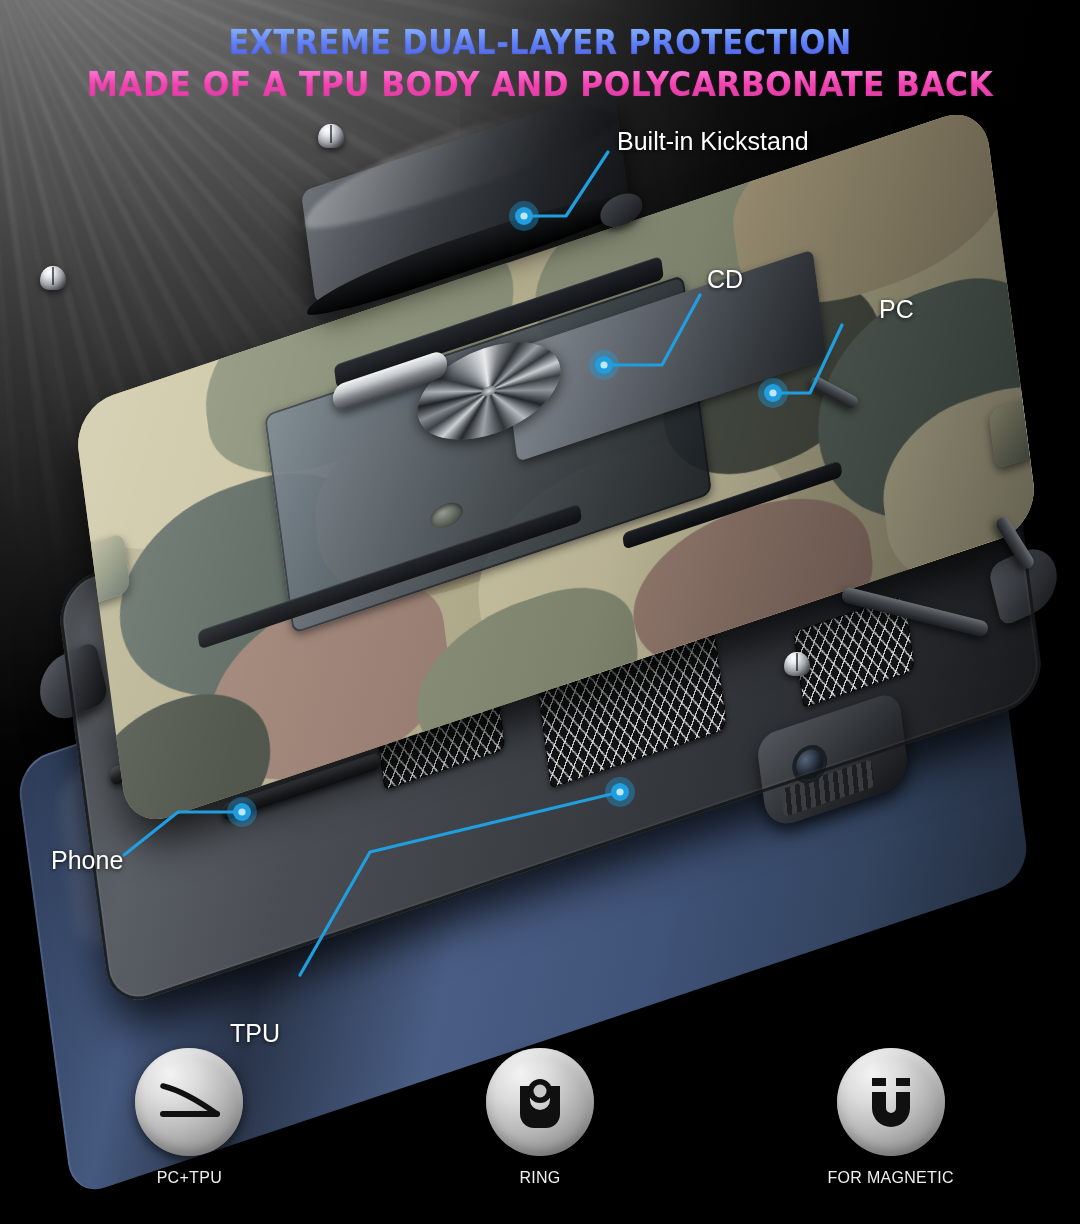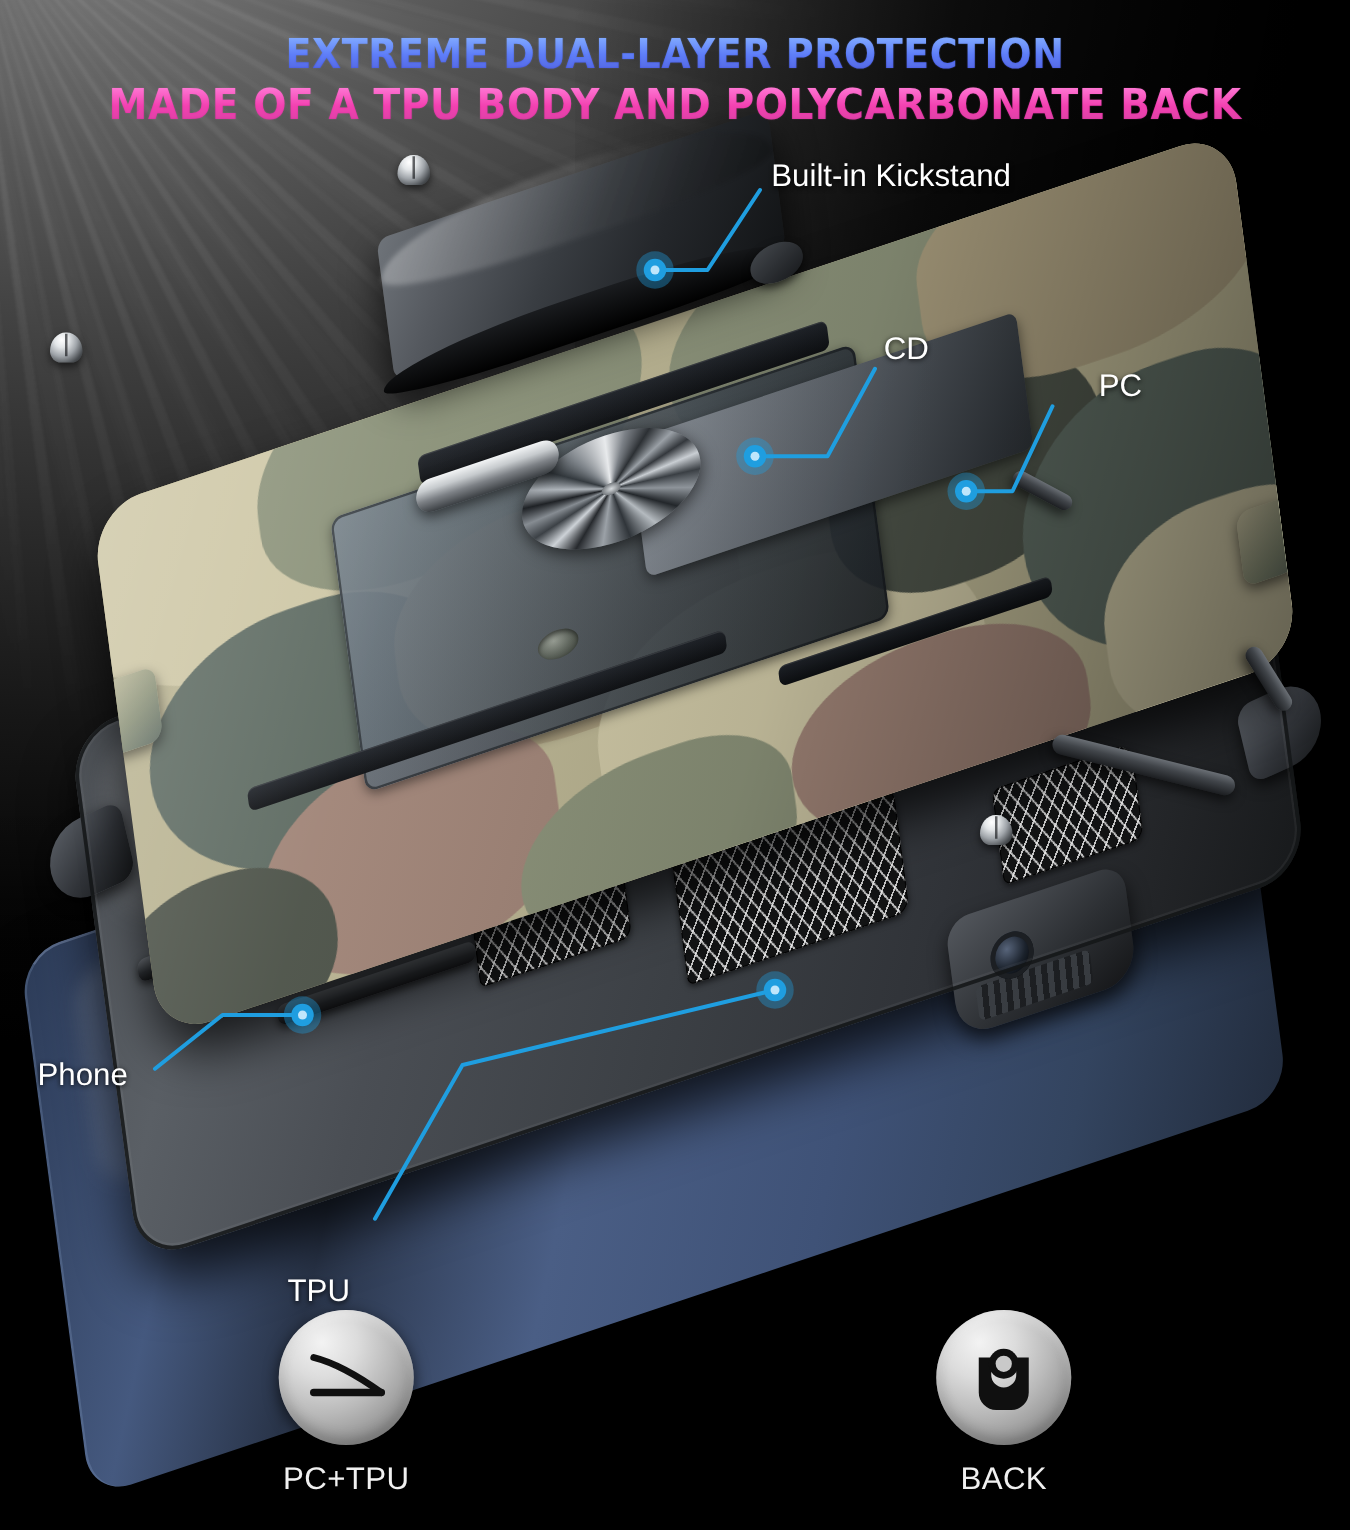--- a/index.html
+++ b/index.html
@@ -349,21 +349,21 @@
     background:radial-gradient(circle at 32% 24%, #f3f3f3 0%, #dcdcdc 26%, #b9b9b9 52%,
                #9a9a9a 72%, #7c7c7c 88%, #606060 100%);
     box-shadow:0 4px 12px rgba(0,0,0,.65), inset 0 -5px 10px rgba(0,0,0,.22),
                inset 0 4px 8px rgba(255,255,255,.45);
     display:flex; align-items:center; justify-content:center;
     position:relative;
   }
   .fe-circle svg { display:block; }
   .fe-label {
     margin-top:13px; color:#f0f0f0;
-    font-size:25px; letter-spacing:.3px; font-weight:400;
+    font-size:16px; letter-spacing:.3px; font-weight:400;
     font-family:"Liberation Sans", sans-serif;
     white-space:nowrap;
   }
 </style>
 </head>
 <body>
 
 <div id="stage">
 
   <div class="bg-base"></div>
@@ -488,21 +488,21 @@
       <g>
         <circle class="co-dot-outer" cx="620" cy="792" r="15"></circle>
         <circle class="co-dot-mid" cx="620" cy="792" r="9"></circle>
         <circle class="co-dot-core" cx="620" cy="792" r="3.6"></circle>
       </g>
     </svg>
 
     <div class="co-label" style="left:617px; top:128px;">Built-in Kickstand</div>
     <div class="co-label" style="left:707px; top:266px;">CD</div>
     <div class="co-label" style="left:879px; top:296px;">PC</div>
-    <div class="co-label" style="left:30px; top:847px;">Phone</div>
+    <div class="co-label" style="left:51px; top:847px;">Phone</div>
     <div class="co-label" style="left:230px; top:1020px;">TPU</div>
   </div>
 
   <div class="features">
 
     <div class="feature">
       <div class="fe-circle">
         <svg width="76" height="76" viewBox="0 0 76 76" aria-hidden="true">
           <path d="M12 22 C32 27, 52 40, 66 50" stroke="#101010" stroke-width="5.5" fill="none" stroke-linecap="round"></path>
           <line x1="12" y1="50" x2="66" y2="50" stroke="#101010" stroke-width="6" stroke-linecap="round"></line>
@@ -512,21 +512,31 @@
     </div>
 
     <div class="feature">
       <div class="fe-circle">
         <svg width="72" height="72" viewBox="0 0 72 72" aria-hidden="true">
           <path d="M16 20 H26 V34 a10 10 0 0 0 20 0 V20 H56 V48 a14 14 0 0 1 -14 14 H30 a14 14 0 0 1 -14 -14 Z" fill="#101010"></path>
           <circle cx="36" cy="25" r="12" fill="#101010"></circle>
           <circle cx="36" cy="25" r="6.5" fill="#c9c9c9"></circle>
         </svg>
       </div>
-      <div class="fe-label">BACK</div>
-    </div>
-
+      <div class="fe-label">RING</div>
+    </div>
+
+    <div class="feature">
+      <div class="fe-circle">
+        <svg width="72" height="72" viewBox="0 0 72 72" aria-hidden="true">
+          <rect x="17" y="12" width="14" height="8" fill="#101010"></rect>
+          <rect x="41" y="12" width="14" height="8" fill="#101010"></rect>
+          <path d="M17 26 H31 V42 a5 5 0 0 0 10 0 V26 H55 V42 a19 19 0 0 1 -38 0 Z" fill="#101010"></path>
+        </svg>
+      </div>
+      <div class="fe-label">FOR MAGNETIC</div>
+    </div>
 
 
 
   </div>
 
 </div>
 
 </body></html>

